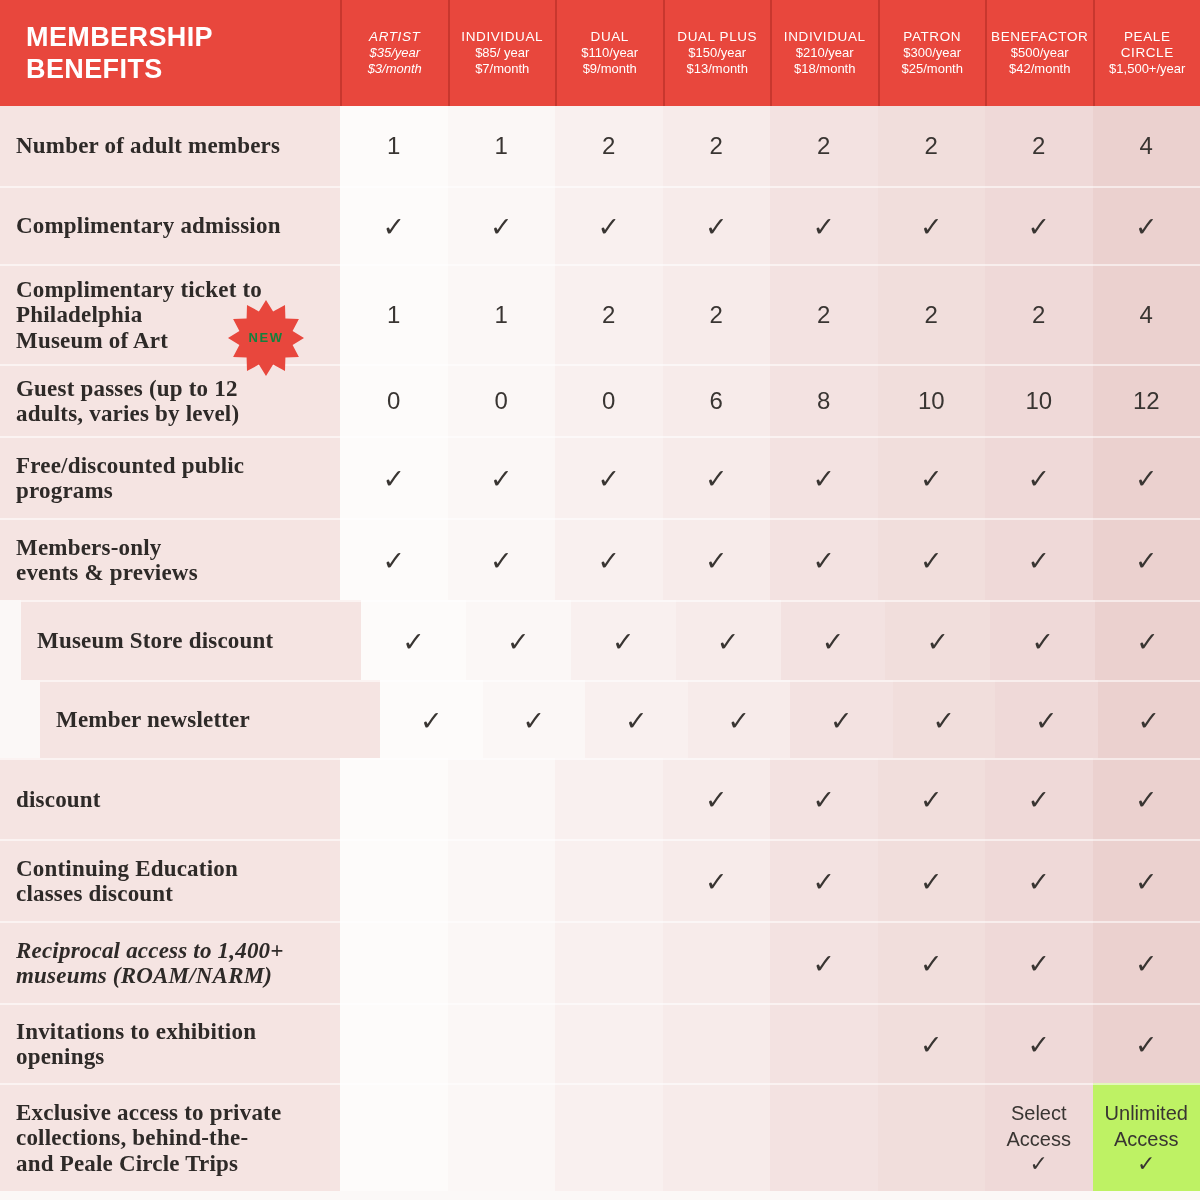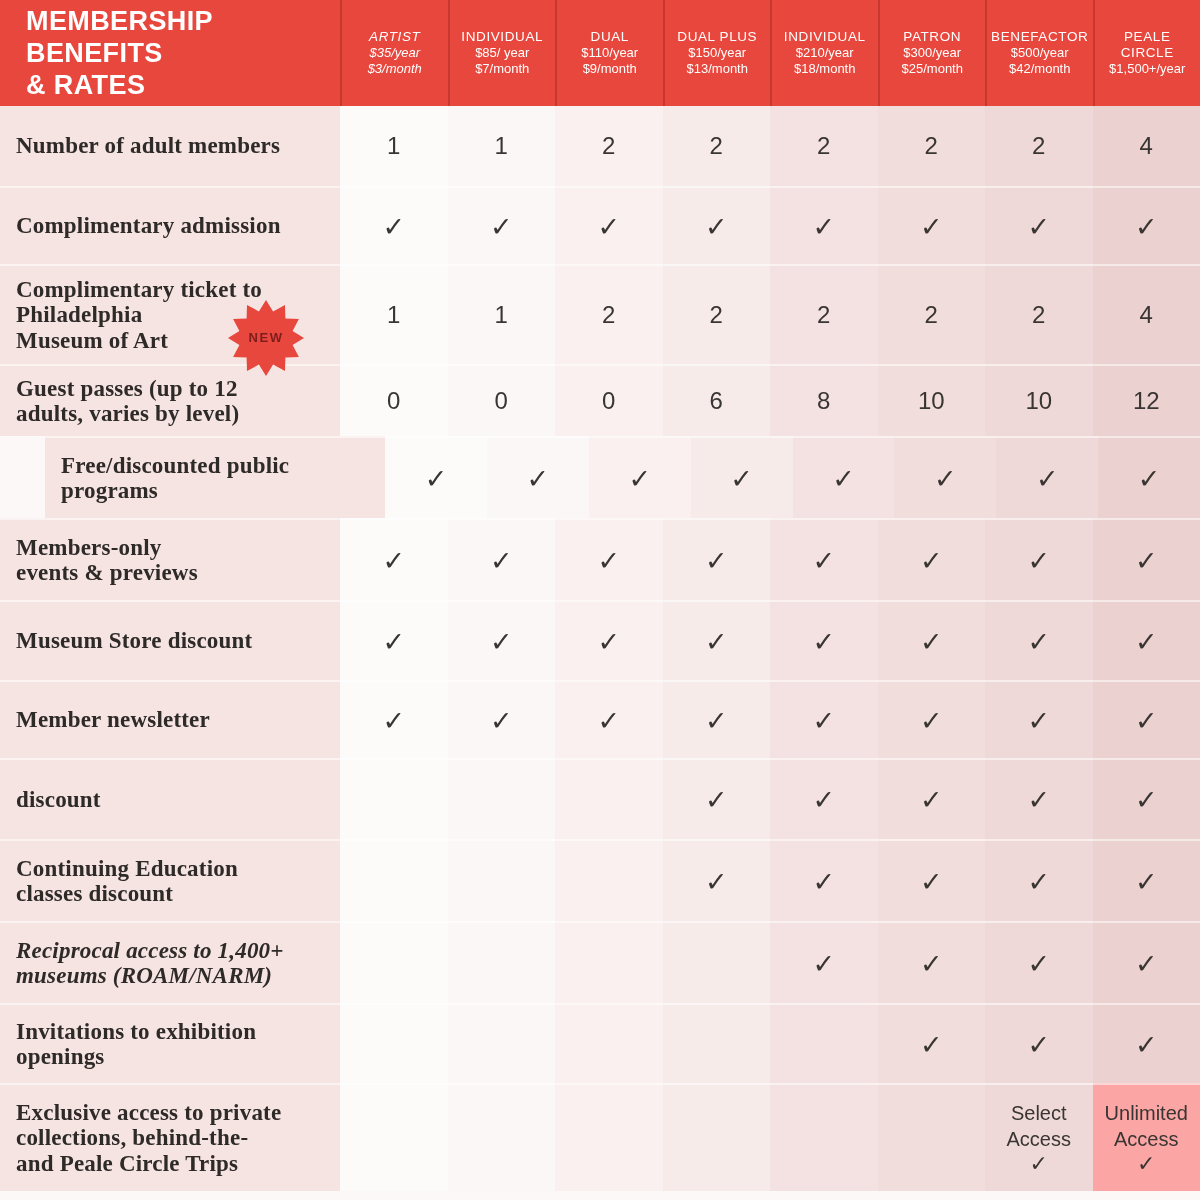--- a/index.html
+++ b/index.html
@@ -44,32 +44,31 @@
   .lc-label{font-size:20px;line-height:26px;text-align:center;}
   .lc-check{font-size:22px;line-height:24px;font-family:"DejaVu Sans",sans-serif;}
   
   .new-badge{
     position:absolute;right:34px;top:32px;width:80px;height:80px;z-index:5;
   }
   .new-badge svg{position:absolute;left:0;top:0;}
   .new-badge .badge-text{
     position:absolute;left:0;top:0;width:80px;height:80px;
     display:flex;align-items:center;justify-content:center;
-    color:#7f1d1d;font-family:"Liberation Sans",sans-serif;
+    color:#15803d;font-family:"Liberation Sans",sans-serif;
     font-size:13px;font-weight:700;letter-spacing:1.5px;
   }
 </style>
 </head>
 <body>
 
 <div class="page">
   <div class="header" style="background: rgb(232, 71, 61);">
     <div class="title-cell" style="background: rgb(232, 71, 61);">
       <span>MEMBERSHIP BENEFITS</span>
-      <span>&amp; RATES</span>
     </div>
 
   <div class="tier-cell" style="background: rgb(232, 71, 61); border-left-color: rgb(200, 55, 46); font-style: italic;">
         <div class="tier-name">ARTIST</div>
         <div class="tier-rate">$35/year</div>
         <div class="tier-rate">$3/month</div>
       </div>
       <div class="tier-cell" style="background: rgb(232, 71, 61); border-left-color: rgb(200, 55, 46);">
         <div class="tier-name">INDIVIDUAL</div>
         <div class="tier-rate">$85/ year</div>
@@ -226,21 +225,21 @@
         <div class="cell value-cell" style="background: rgb(241, 222, 220);">
           <span class="num">10</span>
         </div>
         <div class="cell value-cell" style="background: rgb(239, 217, 216);">
           <span class="num">10</span>
         </div>
         <div class="cell value-cell" style="background: rgb(235, 209, 207);">
           <span class="num">12</span>
         </div>
       </div>
-      <div class="row" style="height: 82px; margin-left: 45px;">
+      <div class="row" style="height: 82px;">
         <div class="cell label-cell" style="background: rgb(245, 228, 226);">
           <span>Free/discounted public</span>
           <span>programs</span>
         </div>
         <div class="cell value-cell" style="background: rgb(253, 251, 250);">
           <span class="check">✓</span>
         </div>
         <div class="cell value-cell" style="background: rgb(251, 247, 246);">
           <span class="check">✓</span>
         </div>
@@ -286,21 +285,21 @@
         <div class="cell value-cell" style="background: rgb(241, 222, 220);">
           <span class="check">✓</span>
         </div>
         <div class="cell value-cell" style="background: rgb(239, 217, 216);">
           <span class="check">✓</span>
         </div>
         <div class="cell value-cell" style="background: rgb(235, 209, 207);">
           <span class="check">✓</span>
         </div>
       </div>
-      <div class="row" style="height: 80px;">
+      <div class="row" style="height: 80px; padding-left: 21px;">
         <div class="cell label-cell" style="background: rgb(245, 228, 226);">
           <span>Museum Store discount</span>
         </div>
         <div class="cell value-cell" style="background: rgb(253, 251, 250);">
           <span class="check">✓</span>
         </div>
         <div class="cell value-cell" style="background: rgb(251, 247, 246);">
           <span class="check">✓</span>
         </div>
         <div class="cell value-cell" style="background: rgb(249, 240, 239);">
@@ -315,21 +314,21 @@
         <div class="cell value-cell" style="background: rgb(241, 222, 220);">
           <span class="check">✓</span>
         </div>
         <div class="cell value-cell" style="background: rgb(239, 217, 216);">
           <span class="check">✓</span>
         </div>
         <div class="cell value-cell" style="background: rgb(235, 209, 207);">
           <span class="check">✓</span>
         </div>
       </div>
-      <div class="row" style="height: 78px;">
+      <div class="row" style="height: 78px; margin-left: 40px;">
         <div class="cell label-cell" style="background: rgb(245, 228, 226);">
           <span>Member newsletter</span>
         </div>
         <div class="cell value-cell" style="background: rgb(253, 251, 250);">
           <span class="check">✓</span>
         </div>
         <div class="cell value-cell" style="background: rgb(251, 247, 246);">
           <span class="check">✓</span>
         </div>
         <div class="cell value-cell" style="background: rgb(249, 240, 239);">
@@ -449,19 +448,19 @@
         <div class="cell value-cell" style="background: rgb(253, 251, 250);"></div>
         <div class="cell value-cell" style="background: rgb(251, 247, 246);"></div>
         <div class="cell value-cell" style="background: rgb(249, 240, 239);"></div>
         <div class="cell value-cell" style="background: rgb(247, 235, 234);"></div>
         <div class="cell value-cell" style="background: rgb(243, 226, 225);"></div>
         <div class="cell value-cell" style="background: rgb(241, 222, 220);"></div>
         <div class="cell value-cell" style="background: rgb(239, 217, 216);">
           <div class="lc-label">Select Access</div>
           <div class="lc-check">✓</div>
         </div>
-        <div class="cell value-cell" style="background: #fca5a5;">
+        <div class="cell value-cell" style="background: #bef264;">
           <div class="lc-label">Unlimited Access</div>
           <div class="lc-check">✓</div>
         </div>
       </div>
     </div>
 </div>
 
 </body></html>

